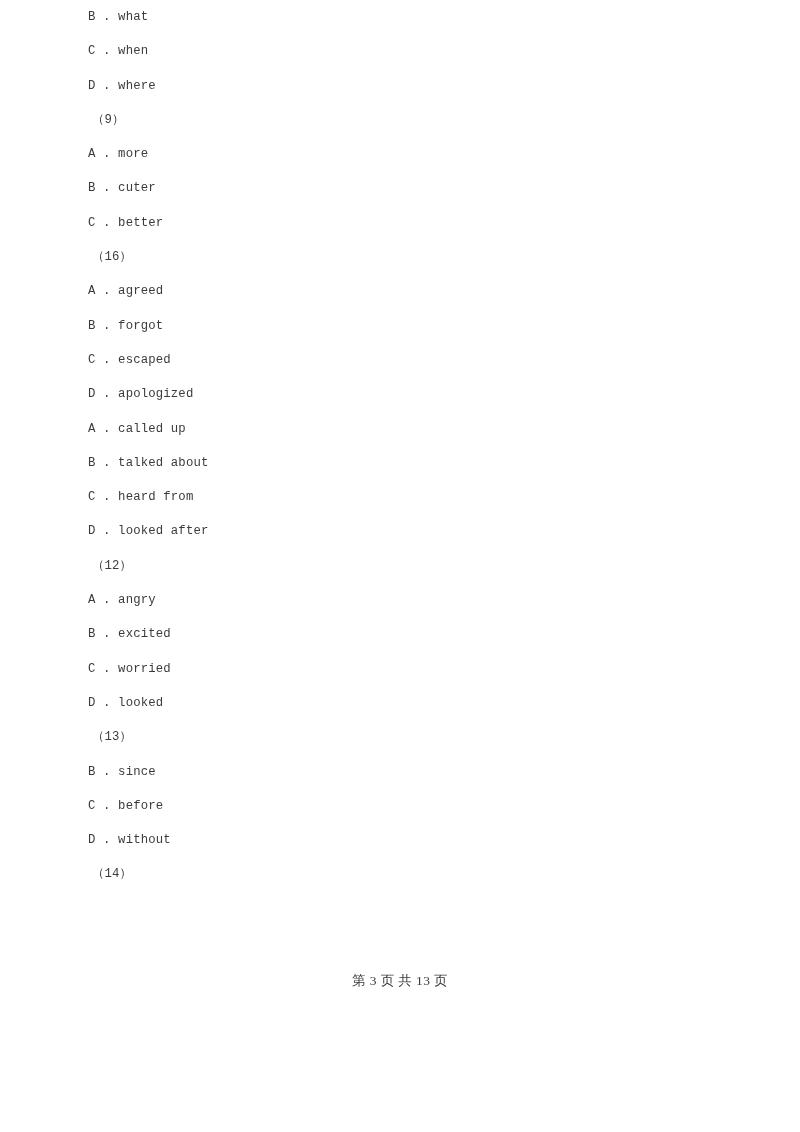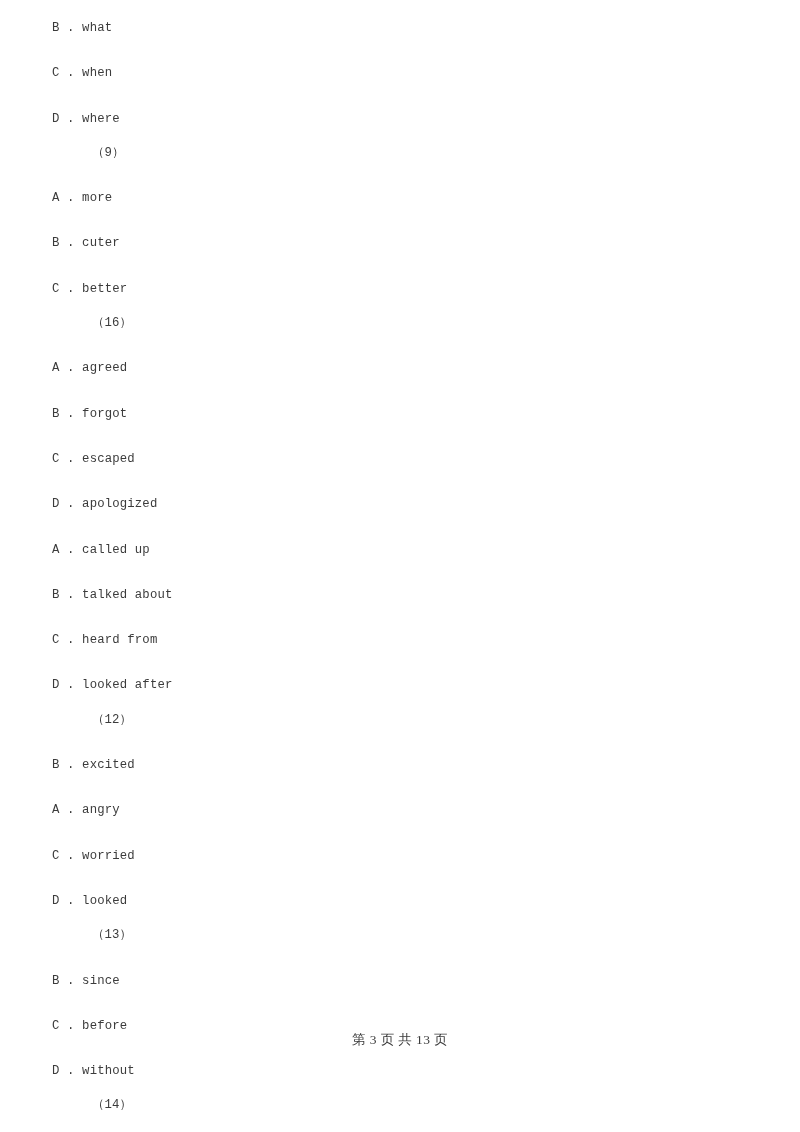--- a/index.html
+++ b/index.html
@@ -36,33 +36,32 @@
     line-height: 34.3px;
     height: 34.3px;
     color: #3b3b3b;
     white-space: pre;
     letter-spacing: 0.15px;
     -webkit-font-smoothing: antialiased;
   }
 
   
   .line.option {
-    padding-left: 52px;
-    margin-top: 11px;
+    padding-left: 88px;
   }
 
   
   .line.qnum {
     padding-left: 92px;
   }
 
   #footer {
     position: absolute;
     left: 0;
-    top: 1031px;
+    top: 972px;
     width: 800px;
     text-align: center;
     font-family: "Liberation Serif", "DejaVu Serif", serif;
     font-size: 13.5px;
     color: #3b3b3b;
     letter-spacing: 0.4px;
     white-space: pre;
   }
 </style>
 </head>
@@ -81,22 +80,22 @@
       <div class="line qnum">（16）</div>
       <div class="line option">A . agreed</div>
       <div class="line option">B . forgot</div>
       <div class="line option">C . escaped</div>
       <div class="line option">D . apologized</div>
       <div class="line option">A . called up</div>
       <div class="line option">B . talked about</div>
       <div class="line option">C . heard from</div>
       <div class="line option">D . looked after</div>
       <div class="line qnum">（12）</div>
+      <div class="line option">A . angry</div>
       <div class="line option">B . excited</div>
-      <div class="line option">A . angry</div>
       <div class="line option">C . worried</div>
       <div class="line option">D . looked</div>
       <div class="line qnum">（13）</div>
       <div class="line option">B . since</div>
       <div class="line option">C . before</div>
       <div class="line option">D . without</div>
       <div class="line qnum">（14）</div>
     </div>
 
   <div id="footer">第 3 页 共 13 页</div>

